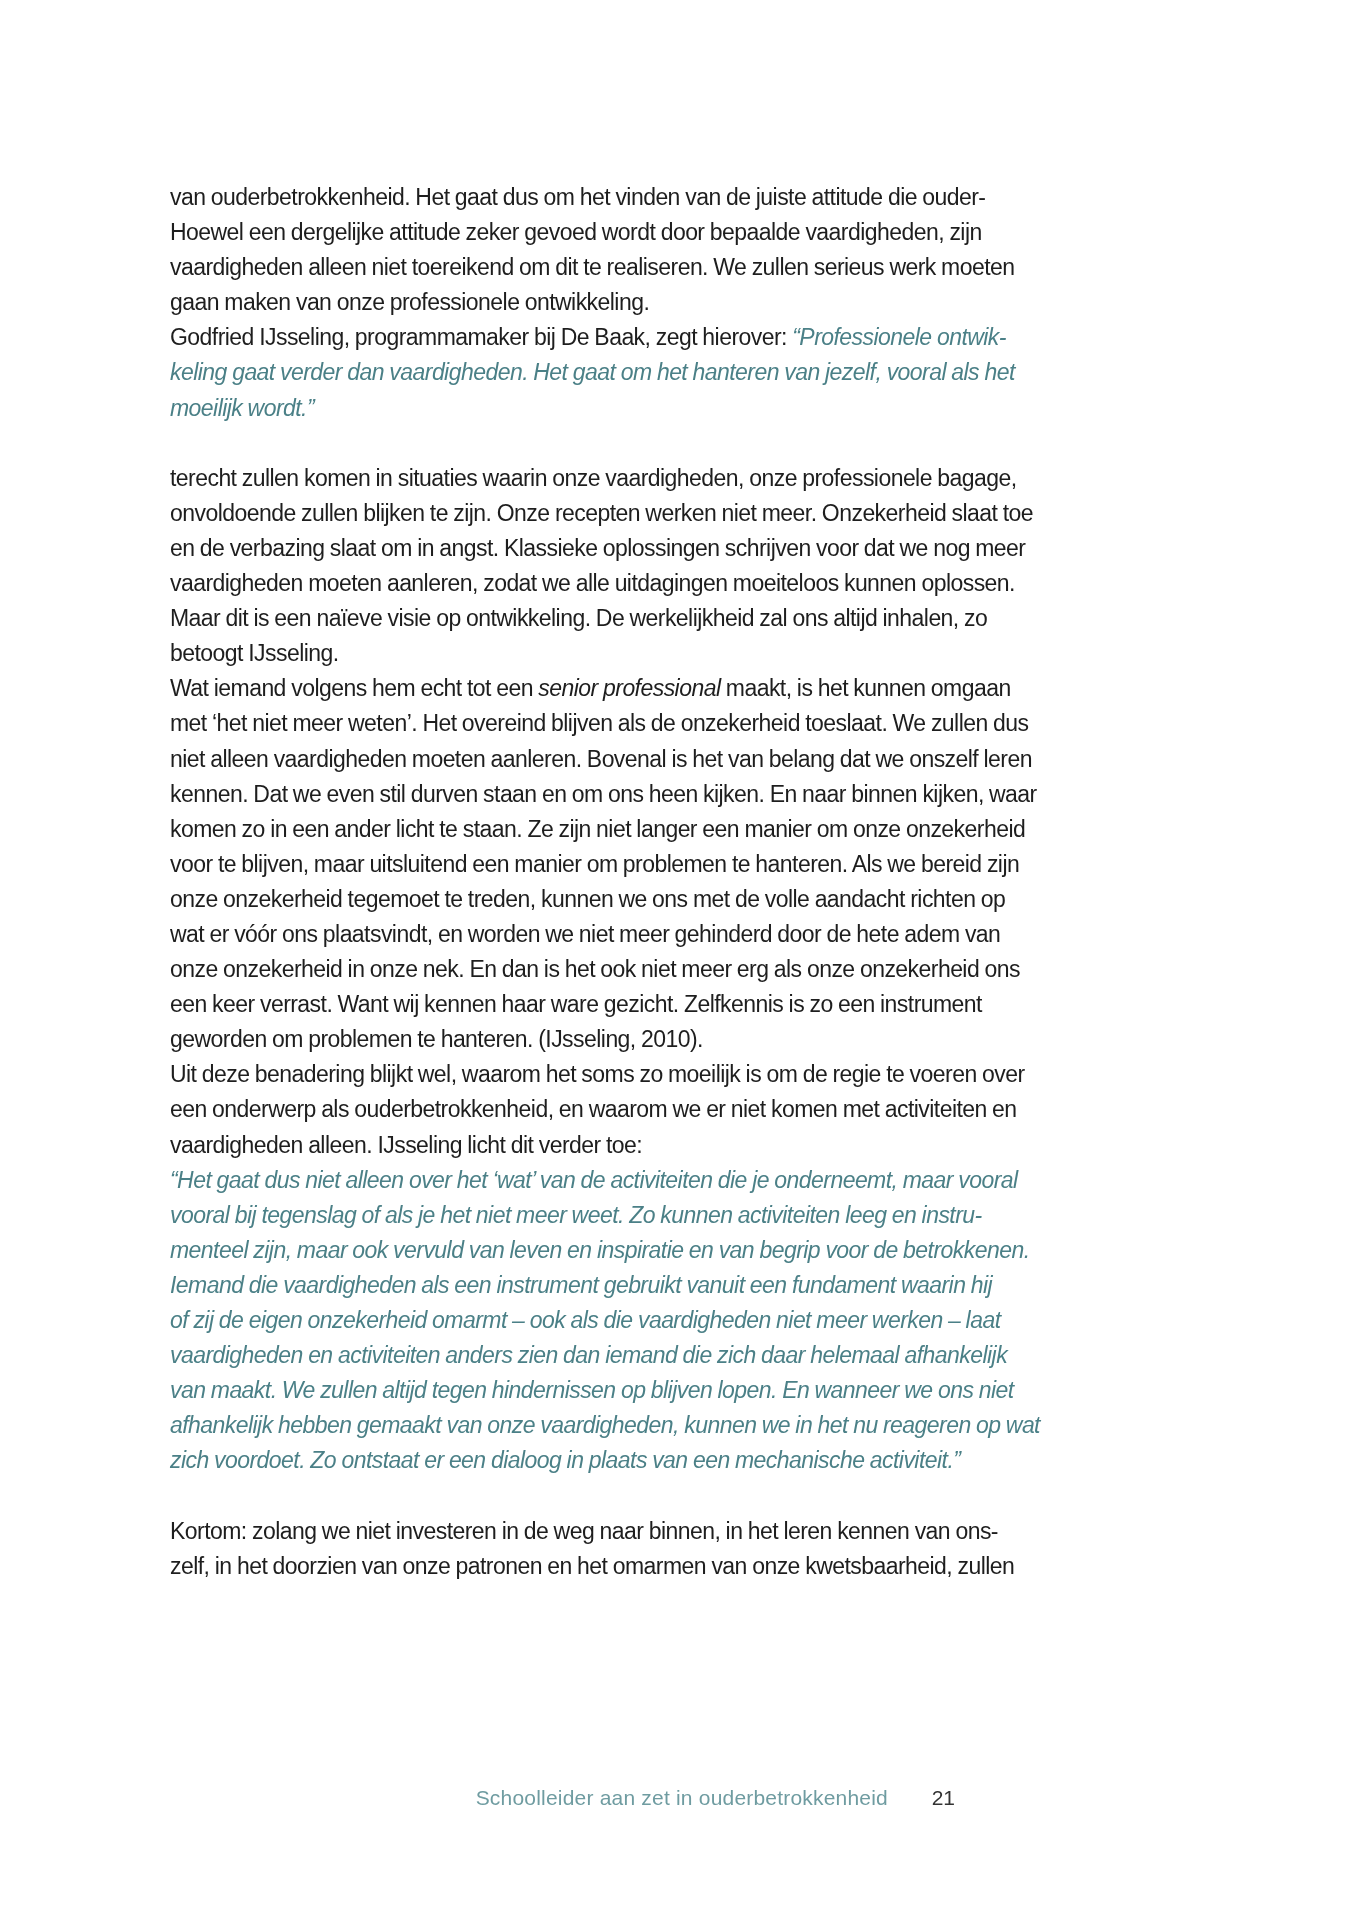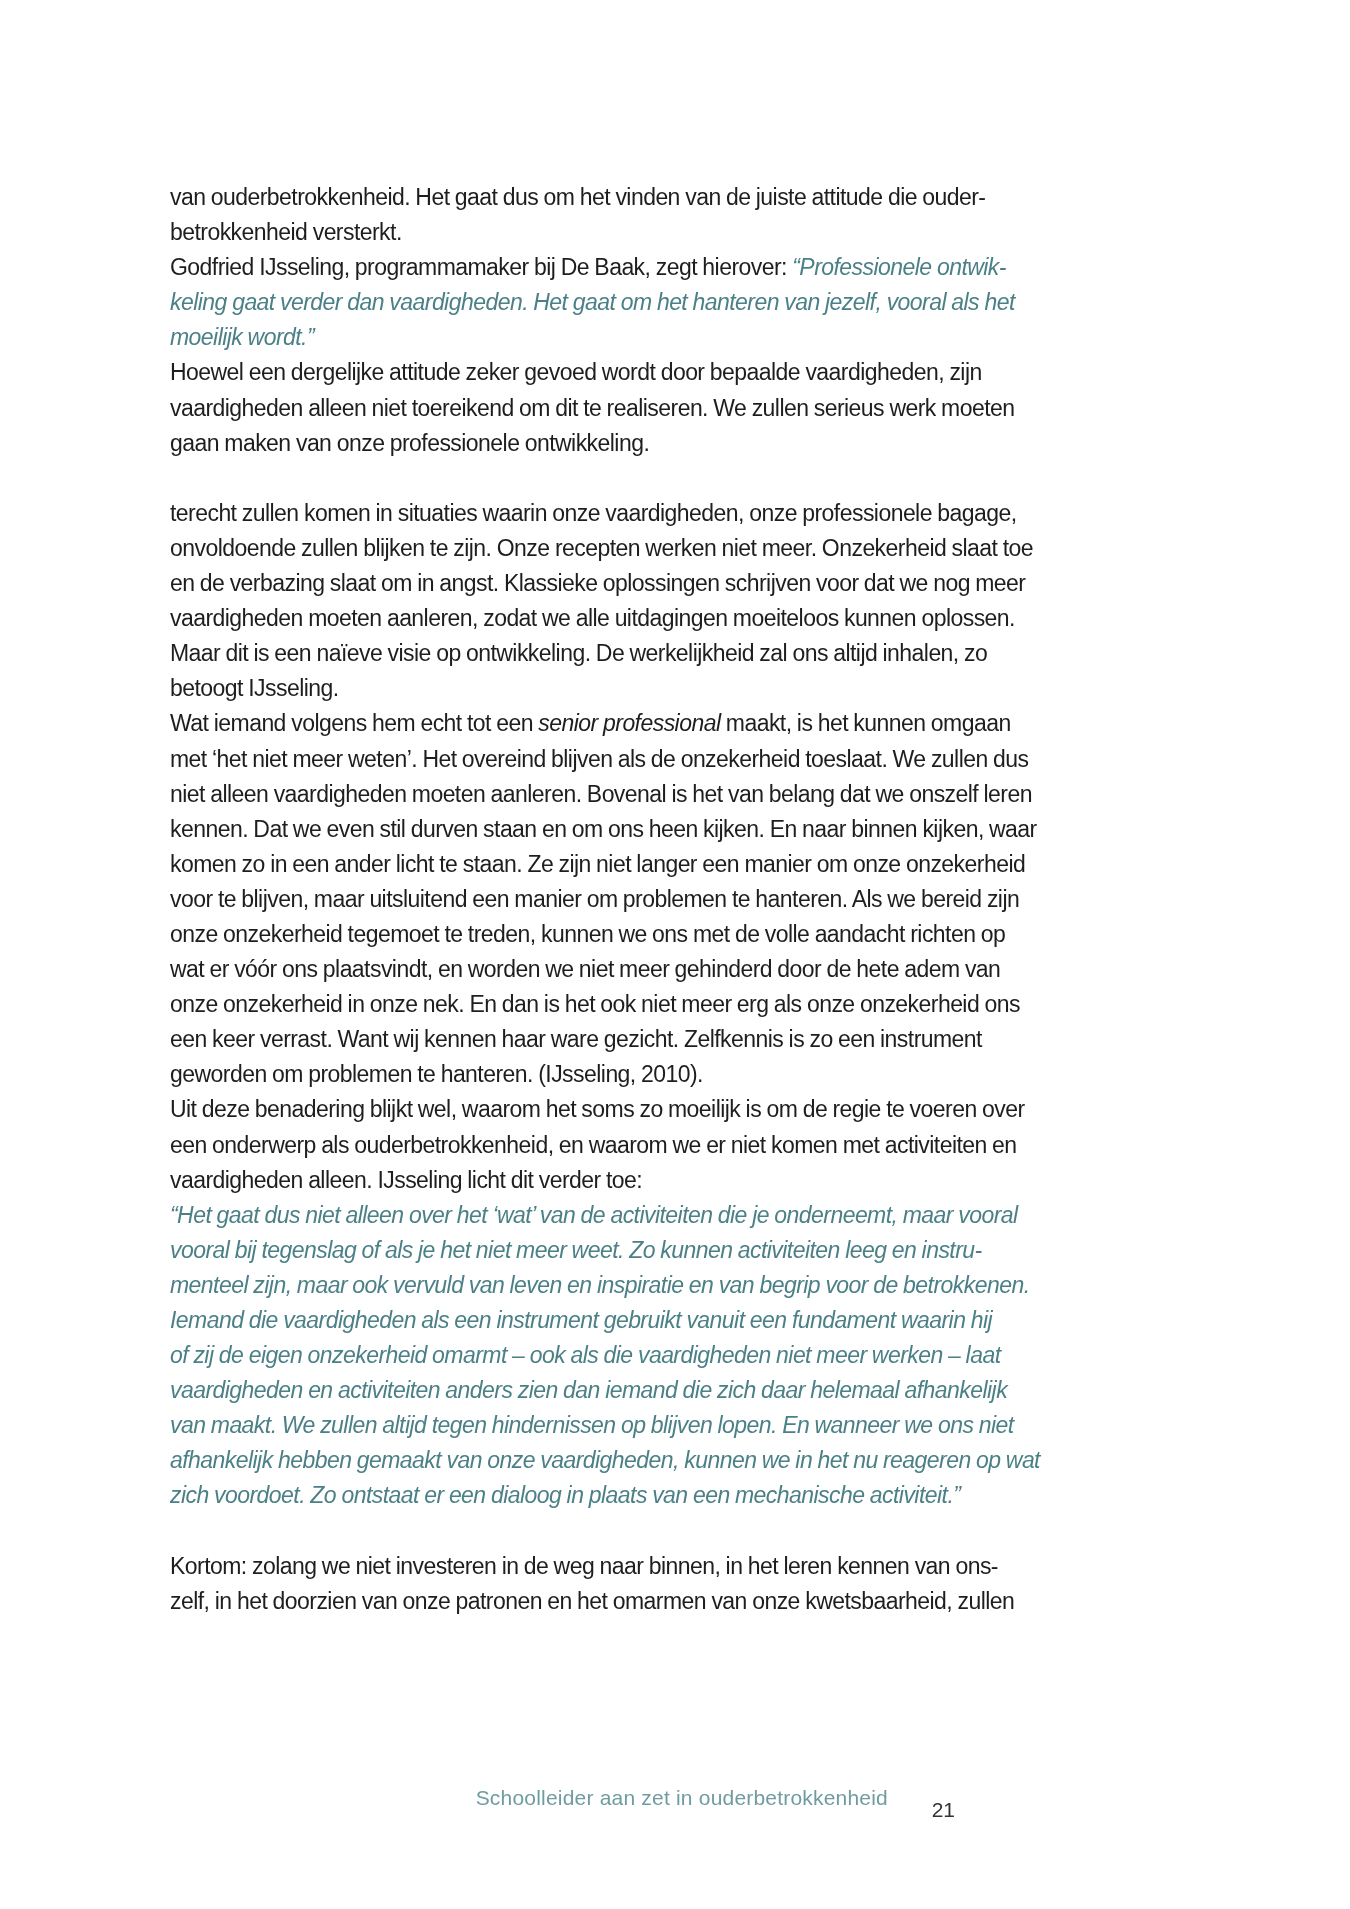--- a/index.html
+++ b/index.html
@@ -12,42 +12,41 @@
   }
   .line { white-space: nowrap; display: block; height: 35.1px; }
   .quote { color: #4b8087; font-style: italic; }
   .gap { display: block; height: 35.1px; }
   em.inline { font-style: italic; }
   .footer {
     position: absolute; top: 1780px; left: 0; width: 1108px; height: 40px;
     font-family: "Liberation Sans", sans-serif; font-size: 21px;
   }
   .footer-title { position: absolute; right: 220px; top: 6px; color: #6f9ca1; letter-spacing: 0.2px; }
-  .footer-page { position: absolute; right: 153px; top: 6px; color: #333333; margin-top: 12px; }
+  .footer-page { position: absolute; right: 153px; top: 6px; color: #333333; }
 </style>
 </head>
 <body>
 
 <div class="page">
 
   <div>
     <span class="line">van ouderbetrokkenheid. Het gaat dus om het vinden van de juiste attitude die ouder-</span>
-    <span class="line">betrokkenheid versterkt.</span>
+  </div>
+
+  <div>
+    <span class="line">Hoewel een dergelijke attitude zeker gevoed wordt door bepaalde vaardigheden, zijn</span>
+    <span class="line">vaardigheden alleen niet toereikend om dit te realiseren. We zullen serieus werk moeten</span>
+    <span class="line">gaan maken van onze professionele ontwikkeling.</span>
   </div>
 
   <div>
     <span class="line"><span>Godfried IJsseling, programmamaker bij De Baak, zegt hierover: </span><span class="quote">“Professionele ontwik-</span></span>
     <span class="line quote">keling gaat verder dan vaardigheden. Het gaat om het hanteren van jezelf, vooral als het</span>
     <span class="line quote">moeilijk wordt.”</span>
-  </div>
-
-  <div>
-    <span class="line">Hoewel een dergelijke attitude zeker gevoed wordt door bepaalde vaardigheden, zijn</span>
-    <span class="line">vaardigheden alleen niet toereikend om dit te realiseren. We zullen serieus werk moeten</span>
-    <span class="line">gaan maken van onze professionele ontwikkeling.</span>
   </div>
 
   <span class="gap"></span>
 
   <div>
     <span class="line">terecht zullen komen in situaties waarin onze vaardigheden, onze professionele bagage,</span>
     <span class="line">onvoldoende zullen blijken te zijn. Onze recepten werken niet meer. Onzekerheid slaat toe</span>
     <span class="line">en de verbazing slaat om in angst. Klassieke oplossingen schrijven voor dat we nog meer</span>
     <span class="line">vaardigheden moeten aanleren, zodat we alle uitdagingen moeiteloos kunnen oplossen.</span>
     <span class="line">Maar dit is een naïeve visie op ontwikkeling. De werkelijkheid zal ons altijd inhalen, zo</span>

